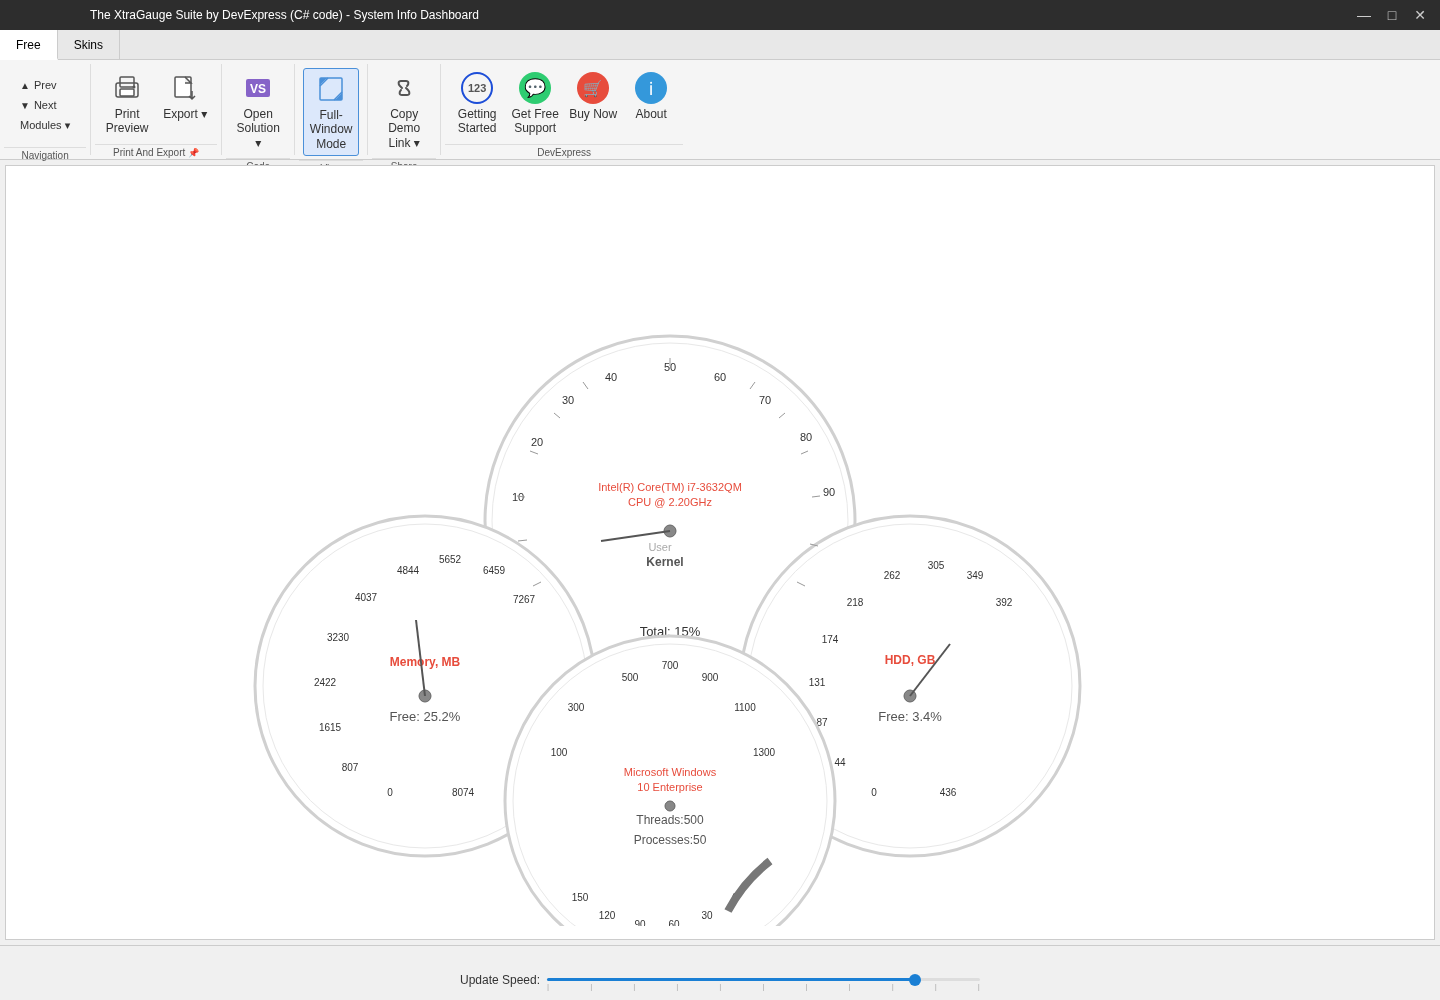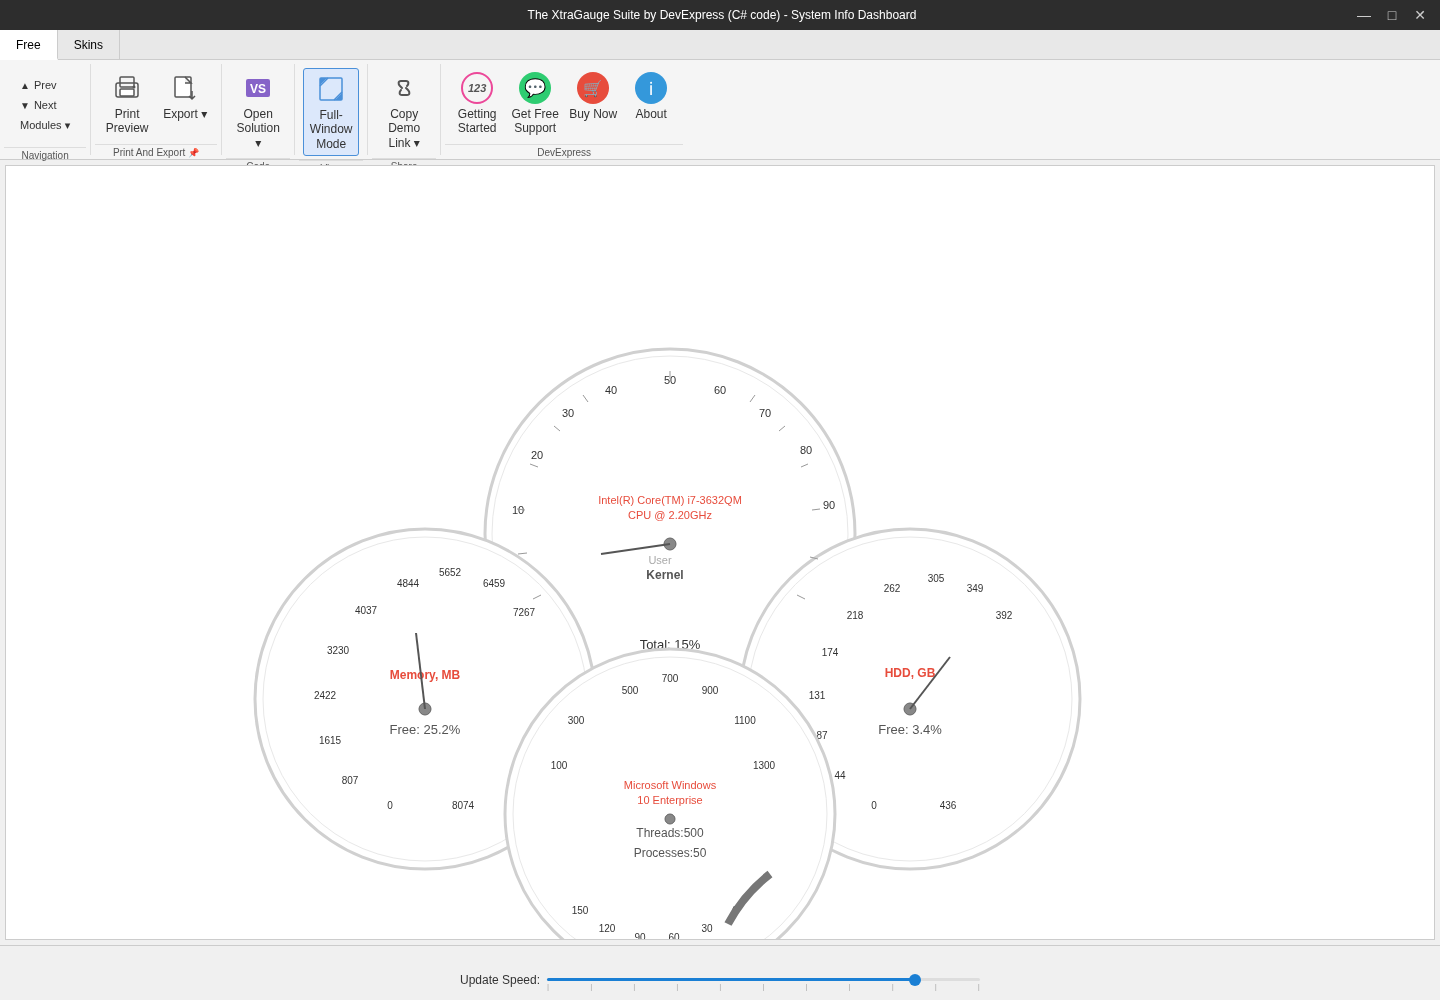--- a/index.html
+++ b/index.html
@@ -9,21 +9,21 @@
     .title-bar {
       background: #2d2d2d;
       color: #fff;
       height: 30px;
       display: flex;
       align-items: center;
       justify-content: space-between;
       padding: 0 10px;
       font-size: 12px;
     }
-    .title-bar-title { flex: 1; text-align: center; }
+    .title-bar-title { flex: 1; text-align: left; }
     .title-bar-controls { display: flex; gap: 8px; }
     .title-bar-controls span {
       cursor: pointer;
       font-size: 14px;
       color: #ccc;
       width: 20px;
       text-align: center;
     }
 
     
@@ -142,21 +142,21 @@
       padding: 0 20px;
       gap: 7px;
     }
     .speed-label { font-size: 12px; color: #333; }
 
     
     .dashboard {
       position: absolute;
       top: 0; left: 0; right: 0; bottom: 0;
       display: flex;
-      align-items: flex-end;
+      align-items: flex-start;
       justify-content: center;
     }
 
     svg text { font-family: 'Segoe UI', Arial, sans-serif; }
 
     
     .icon-circle {
       width: 32px; height: 32px;
       border-radius: 50%;
       display: flex;
@@ -164,27 +164,26 @@
       justify-content: center;
       font-size: 16px;
       color: white;
     }
     .icon-green { background: #2ecc71; }
     .icon-red { background: #e74c3c; }
     .icon-blue { background: #3498db; }
     .icon-border {
       width: 32px; height: 32px;
       border-radius: 50%;
-      border: 2px solid #ec4899;
+      border: 2px solid #1d4ed8;
       display: flex;
       align-items: center;
       justify-content: center;
       font-size: 14px;
       color: #555;
-      font-style: italic;
     }
   </style>
 </head>
 <body>
 
 <div class="title-bar">
   <div style="width:80px"></div>
   <div class="title-bar-title">The XtraGauge Suite by DevExpress (C# code) - System Info Dashboard</div>
   <div class="title-bar-controls">
     <span>—</span>

